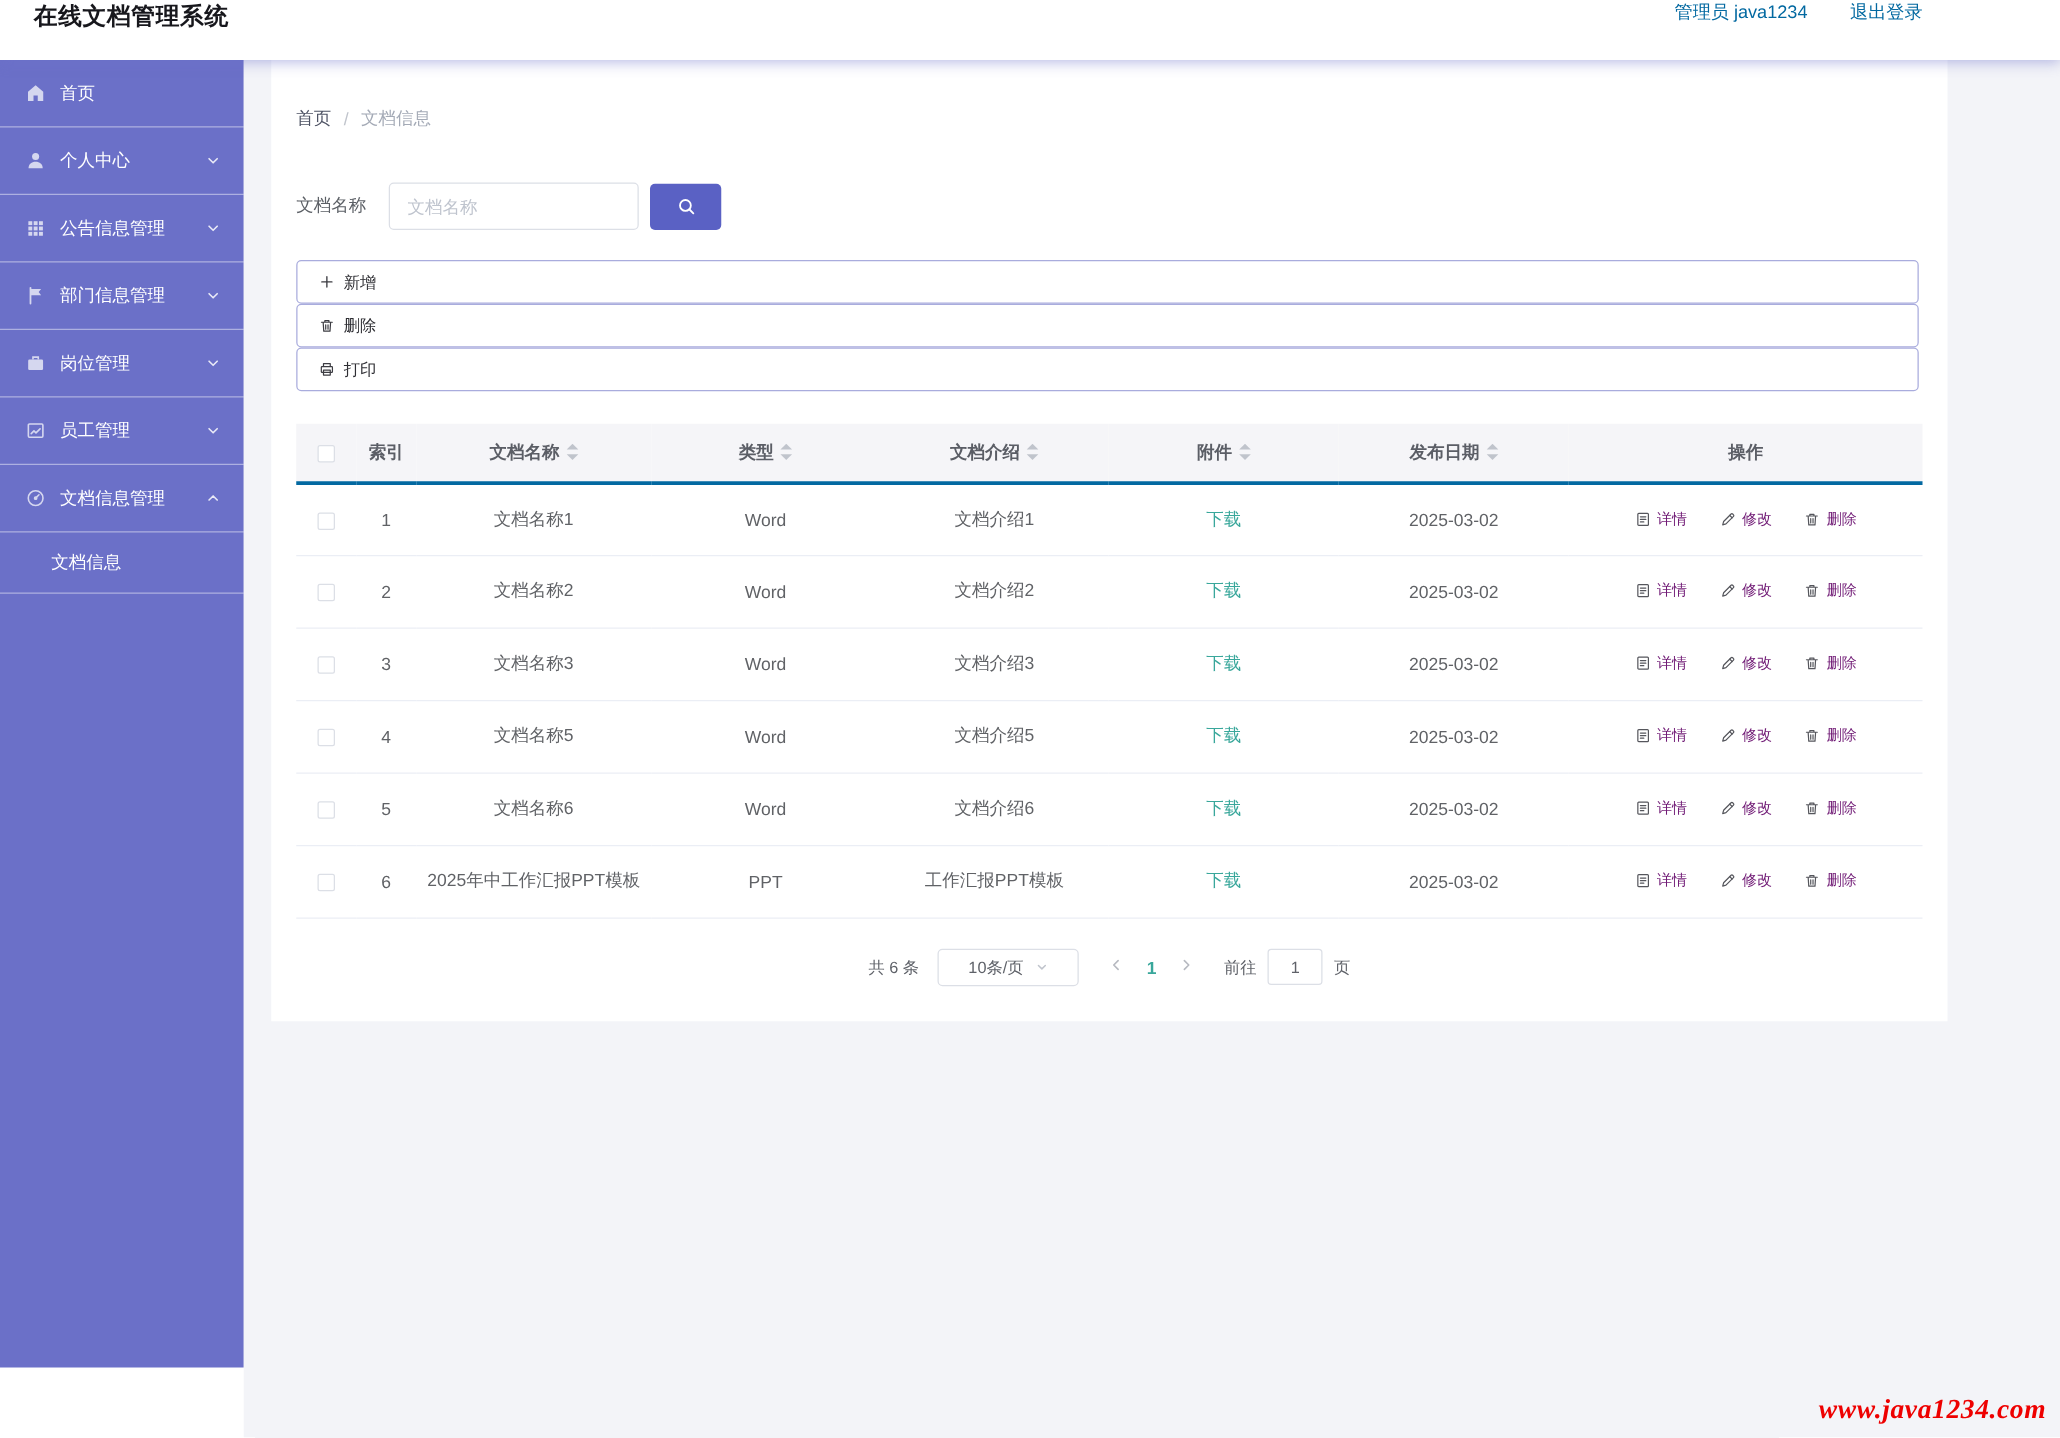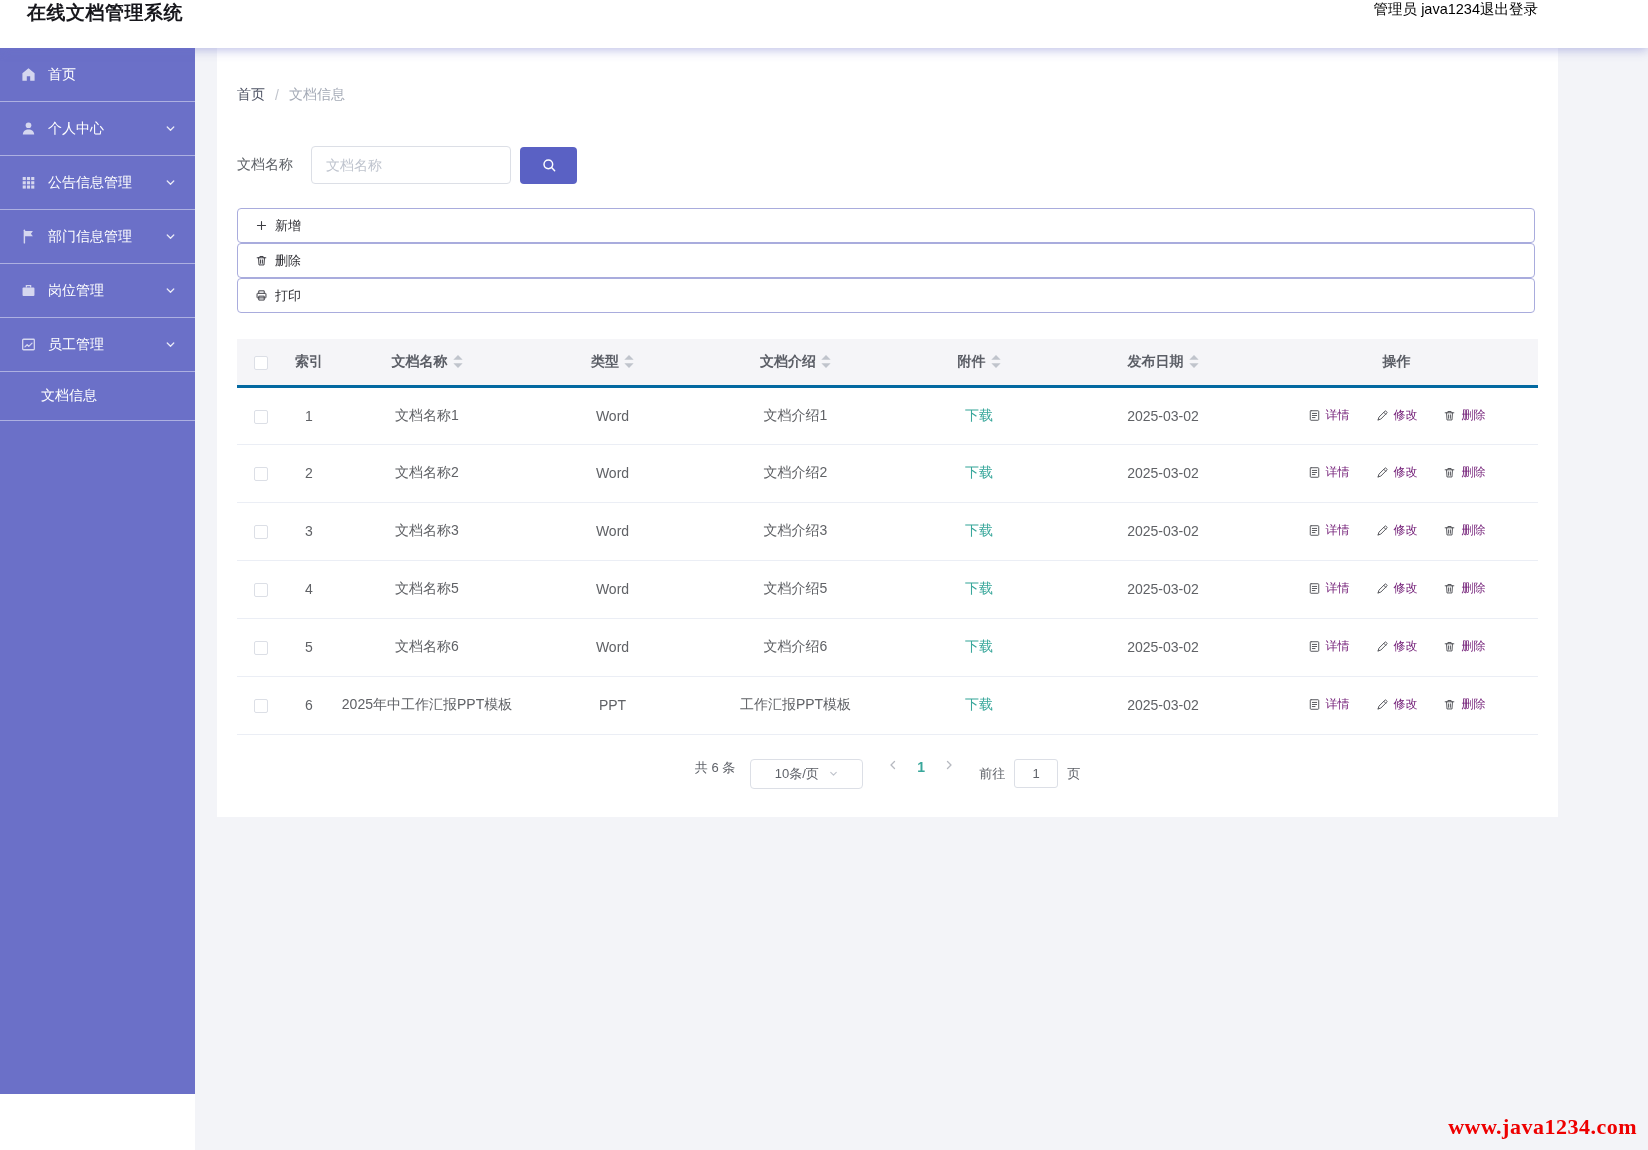--- a/index.html
+++ b/index.html
@@ -1,21 +1,21 @@
 <!DOCTYPE html>
 <html style="--sidebar: #6b70c8; --accent: #5a61c4; --teal: #39a79b; --red: #ee0000;"><head>
 <meta charset="utf-8">
 <style>
   * { margin:0; padding:0; box-sizing:border-box; }
   html,body { width:1648px; height:1150px; font-family:"Liberation Sans", sans-serif; background:#ffffff; overflow:hidden; }
 
   
   .topbar { position:relative; z-index:10; height:48px; background:#fff; display:flex; align-items:flex-start; justify-content:space-between; padding:0 24px 0 27px; box-shadow:0 2px 10px rgba(108,113,201,.45); }
   .app-title { font-size:19px; font-weight:bold; color:#17171c; letter-spacing:.5px; }
-  .topbar-right { display:flex; font-size:14.5px; color:#000000; padding-right:86px; align-items:center; }
+  .topbar-right { display:flex; gap:34px; font-size:14.5px; color:#0369a1; padding-right:86px; align-items:center; }
   .logout { cursor:pointer; }
 
   
   .layout { display:flex; height:1102px; background:#fff; }
   .sidebar { width:195px; flex:none; height:1046px; background:var(--sidebar); color:#fff; }
   .menu-item { height:54px; display:flex; align-items:center; padding:0 18px 0 20px; border-bottom:1px solid rgba(255,255,255,.45); font-size:14px; cursor:pointer; }
   .mi-icon { width:17px; height:17px; margin-right:11px; flex:none; color:#fff; opacity:.72; }
   .mi-icon svg { width:100%; height:100%; display:block; }
   .mi-label { flex:1; }
   .mi-chevron { width:13px; height:13px; opacity:.85; color:#fff; }
@@ -51,31 +51,31 @@
   .th-inner { display:inline-flex; align-items:center; justify-content:center; gap:5px; }
   .sort-caret { width:10px; height:13px; display:inline-block; }
   .sort-caret svg { width:100%; height:100%; display:block; }
   tbody td { height:58px; text-align:center; font-size:14px; color:#606266; border-bottom:1px solid #ebeef5; background:#fff; }
   .checkbox { display:inline-block; width:14px; height:14px; border:1px solid #dcdfe6; border-radius:2px; background:#fff; cursor:pointer; vertical-align:middle; }
   .download { color:var(--teal); cursor:pointer; }
   .action-btn { display:inline-flex; align-items:center; gap:5px; background:none; border:none; font-size:12px; color:#701a75; cursor:pointer; margin:0 11px; font-family:inherit; }
   .action-btn svg { width:13px; height:13px; color:#55565c; }
 
   
-  .pagination { margin-top:24px; display:flex; justify-content:center; font-size:13px; color:#5f6269; }
+  .pagination { margin-top:24px; display:flex; align-items:center; justify-content:center; font-size:13px; color:#5f6269; }
   .pg-total { margin-right:15px; }
   .pg-size { width:113px; height:30px; border:1px solid #dcdfe6; border-radius:4px; background:#fff; display:flex; align-items:center; justify-content:center; gap:9px; cursor:pointer; margin-right:16px; }
   .pg-size svg { width:11px; height:11px; color:#c0c4cc; }
   .pg-arrow { width:28px; text-align:center; color:#b6b9c0; cursor:pointer; }
   .pg-arrow svg { width:12px; height:12px; }
   .pg-page { width:28px; text-align:center; color:var(--teal); font-weight:bold; font-size:14px; cursor:pointer; }
   .pg-goto { display:flex; align-items:center; gap:9px; margin-left:16px; }
   .pg-input { width:44px; height:29px; border:1px solid #dcdfe6; border-radius:3px; text-align:center; font-size:13px; color:#5f6269; outline:none; font-family:inherit; }
 
-  .watermark { position:absolute; right:11px; bottom:10px; font-family:"Liberation Serif", serif; font-weight:bold; font-size:22px; color:var(--red); letter-spacing:.5px;margin-left:38px; }
+  .watermark { position:absolute; right:11px; bottom:10px; font-family:"Liberation Serif", serif; font-style:italic; font-weight:bold; font-size:22px; color:var(--red); letter-spacing:.5px;margin-left:38px; }
 </style>
 </head>
 <body>
 
 <div class="topbar">
   <div class="app-title">在线文档管理系统</div>
   <div class="topbar-right">
     <span>管理员 java1234</span>
     <span class="logout">退出登录</span>
   </div>
@@ -169,20 +169,35 @@
           </svg>
       </span>
       <span class="mi-label">员工管理</span>
       <span class="mi-chevron">
         <svg viewBox="0 0 24 24" fill="none" stroke="currentColor" stroke-width="2.4" stroke-linecap="round" stroke-linejoin="round">
             <path d="M6 9.2L12 15.2L18 9.2"></path>
           </svg>
       </span>
     </div>
 
+    <div class="menu-item">
+      <span class="mi-icon">
+        <svg viewBox="0 0 24 24" fill="none" stroke="currentColor" stroke-width="1.8">
+            <circle cx="12" cy="12" r="8.3"></circle>
+            <path d="M12 12L15.8 8.2" stroke-linecap="round"></path>
+            <circle cx="12" cy="12" r="1.2" fill="currentColor"></circle>
+          </svg>
+      </span>
+      <span class="mi-label">文档信息管理</span>
+      <span class="mi-chevron">
+        <svg viewBox="0 0 24 24" fill="none" stroke="currentColor" stroke-width="2.4" stroke-linecap="round" stroke-linejoin="round">
+            <path d="M6 14.8L12 8.8L18 14.8"></path>
+          </svg>
+      </span>
+    </div>
 
     <div class="submenu-item">文档信息</div>
   </div>
 
   <div class="main">
     <div class="card">
 
       <div class="breadcrumb">
         <span class="bc-home">首页</span>
         <span class="bc-sep">/</span>

